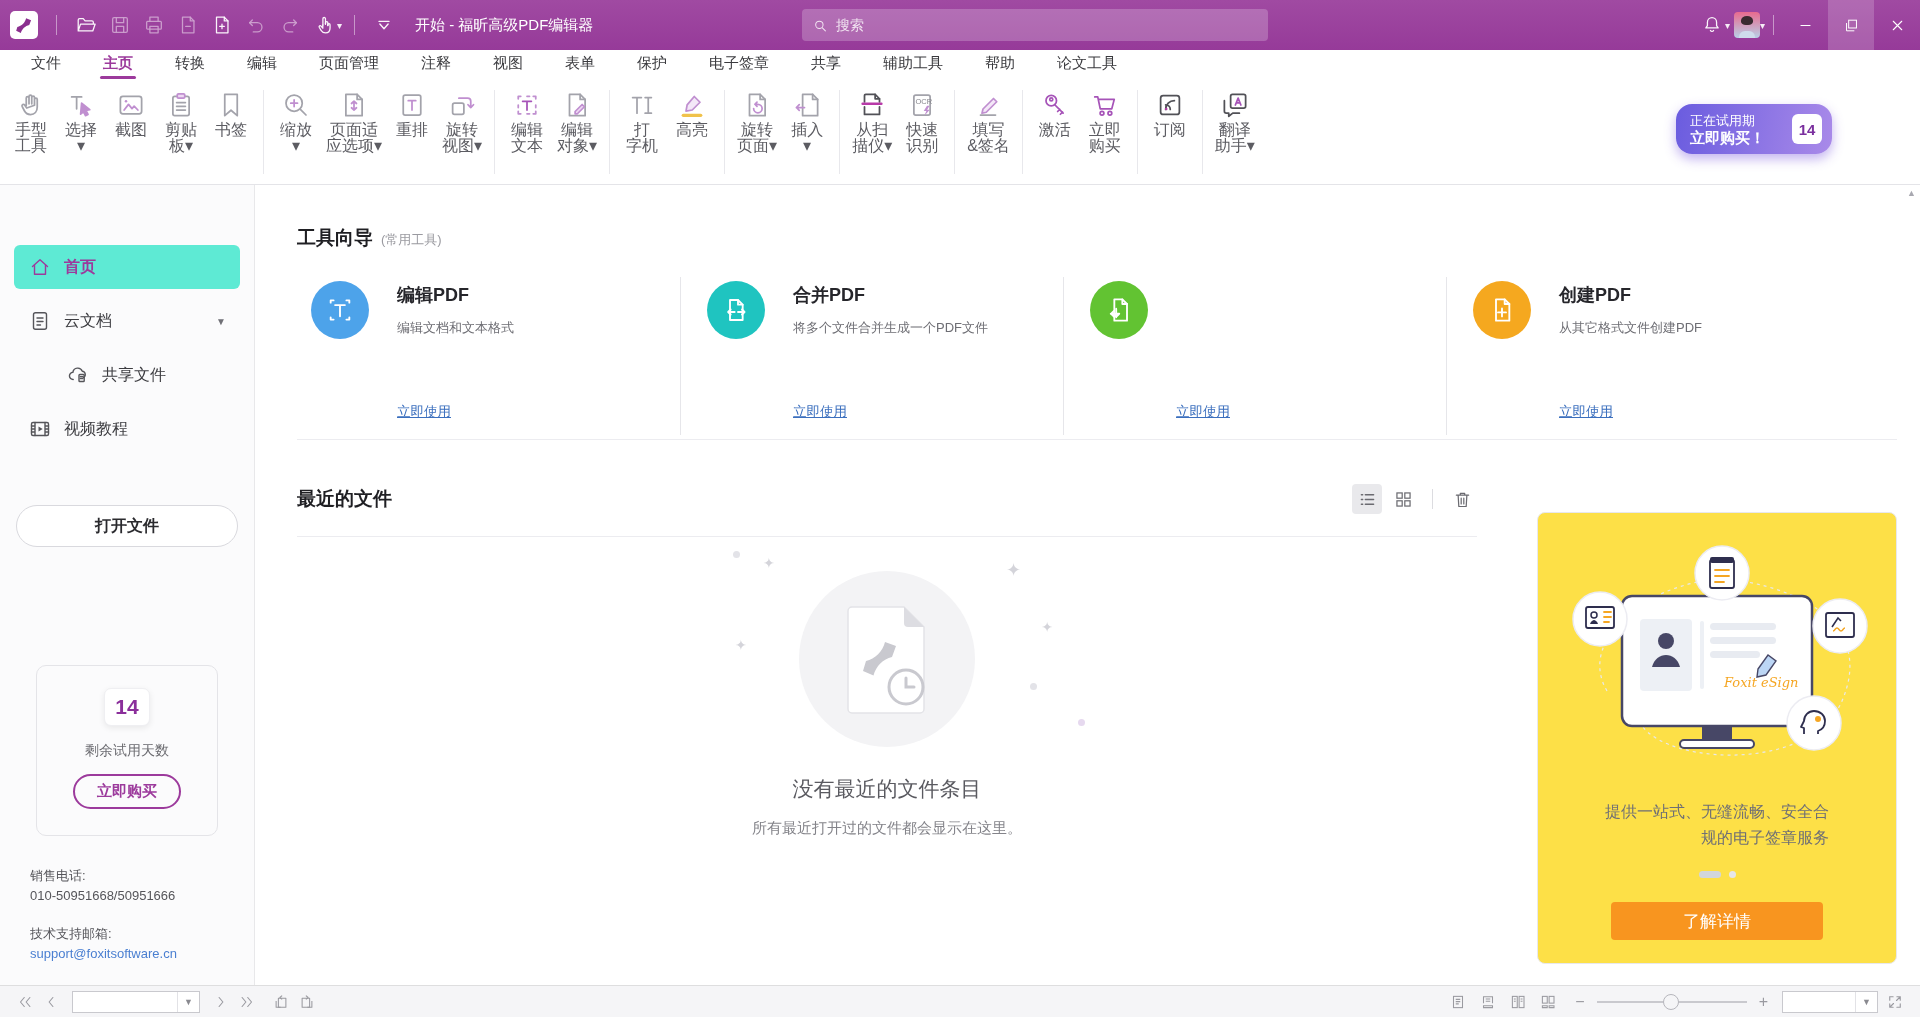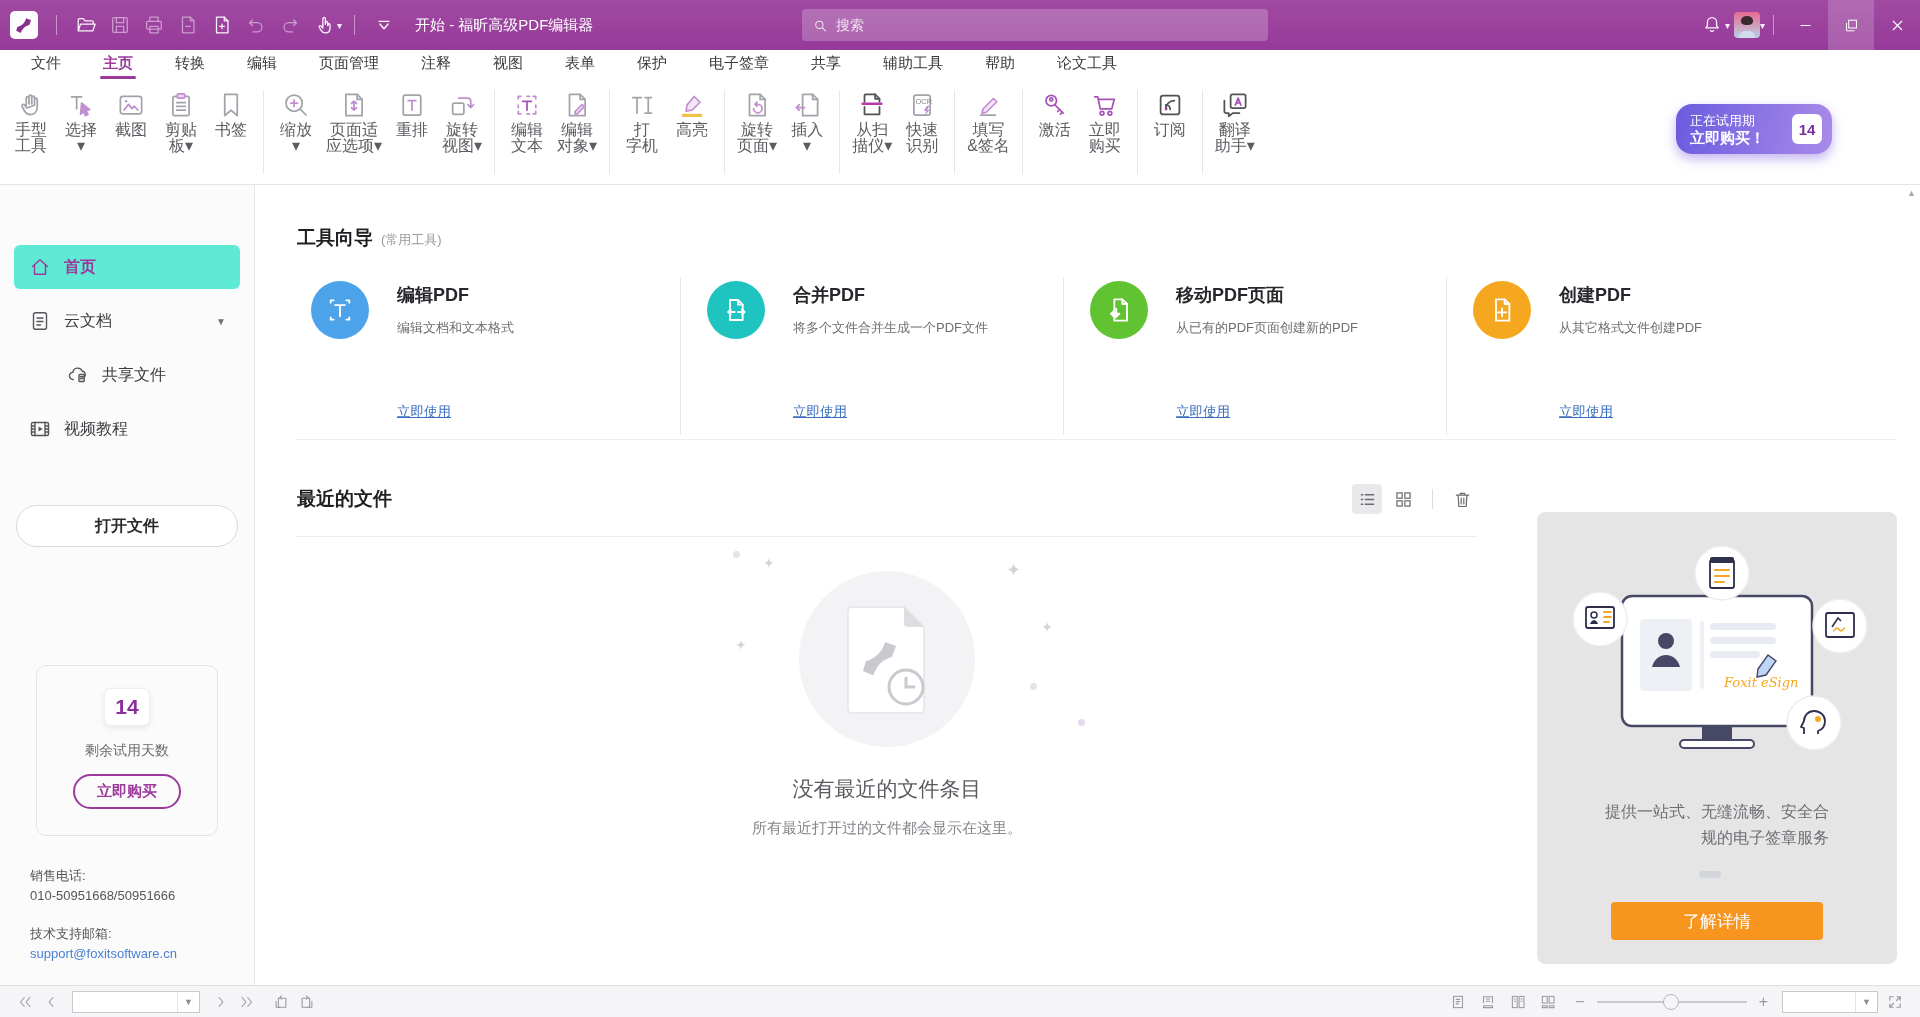--- a/index.html
+++ b/index.html
@@ -95,21 +95,21 @@
 
   .empty { display:flex; flex-direction:column; align-items:center; margin-top:34px; position:relative; width:560px; margin-left:auto; margin-right:auto; }
   .empty-art { position:relative; width:176px; height:176px; }
   .empty-circle { width:176px; height:176px; border-radius:50%; background:#f3f3f5; display:flex; align-items:center; justify-content:center; }
   .spark { position:absolute; color:#d4d4da; font-size:14px; }
   .spark.dot { width:7px; height:7px; border-radius:50%; background:#e3e3e8; }
   .spark.dot.purple { background:#e6d9ef; }
   .empty-title { margin-top:28px; font-size:21px; color:#5a5a60; }
   .empty-sub { margin-top:16px; font-size:15px; color:#84848a; }
 
-  .promo { width:360px; margin-left:60px; margin-top:72px; height:452px; border:1px solid #e8e8ec; border-radius:8px; background:#e5e5e5; display:flex; flex-direction:column; align-items:center; padding-top:28px; }
+  .promo { width:360px; margin-left:60px; margin-top:72px; height:452px; border:1px solid #e8e8ec; border-radius:8px; background:#fde047; display:flex; flex-direction:column; align-items:center; padding-top:28px; }
   .promo-text { margin-top:18px; font-size:16px; color:#6f6f75; line-height:26px; text-align:right; }
   .promo-dots { margin-top:20px; display:flex; align-items:center; gap:8px; }
   .dot-active { width:22px; height:7px; border-radius:4px; background:#d2d6dc; }
   .dot-idle { width:7px; height:7px; border-radius:50%; background:#e6e6ea; }
   .promo-cta { margin-top:24px; width:212px; height:38px; background:#f8951f; border-radius:4px; color:#fff; font-size:17px; display:flex; align-items:center; justify-content:center; }
 
   
   .statusbar { height:32px; background:#f5f5f7; border-top:1px solid #dededf; display:flex; align-items:center; padding:0 12px; color:#9a9aa0; }
   .st-btn { width:26px; height:26px; display:flex; align-items:center; justify-content:center; }
   .st-btn svg { width:18px; height:18px; }
@@ -643,24 +643,20 @@
           </div>
           <div class="card">
             <div class="card-top">
               <span class="card-icn" style="background: rgb(98, 195, 50);">
                 <svg viewBox="0 0 24 24" fill="none" stroke="currentColor" stroke-width="1.4" stroke-linecap="round" stroke-linejoin="round">
                   <path d="M8.5 4h6l3.5 3.5V20H8.5z"></path>
                   <path d="M14.5 4v3.5H18"></path>
                   <path d="M12.2 14.8h-6.4M8.2 12.7l-2.1 2.1 2.1 2.1M9.9 11v6.4M7.8 15l2.1 2.1L12 15"></path>
                 </svg>
               </span>
-              <div>
-                <div class="card-title">移动PDF页面</div>
-                <div class="card-desc">从已有的PDF页面创建新的PDF</div>
-              </div>
             </div>
             <a class="card-link" href="#">立即使用</a>
           </div>
           <div class="card">
             <div class="card-top">
               <span class="card-icn" style="background: rgb(245, 168, 31);">
                 <svg viewBox="0 0 24 24" fill="none" stroke="currentColor" stroke-width="1.4" stroke-linecap="round" stroke-linejoin="round">
                   <path d="M7.5 4h6.5l3.5 3.5V20H7.5z"></path>
                   <path d="M14 4v3.5h3.5"></path>
                   <path d="M12 10.8v6M9 13.8h6"></path>

